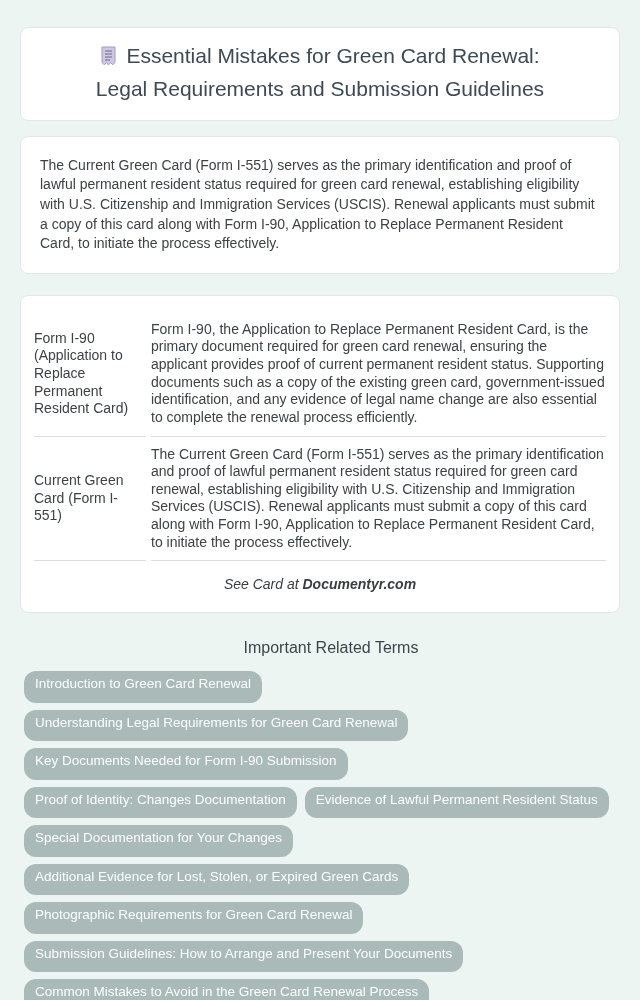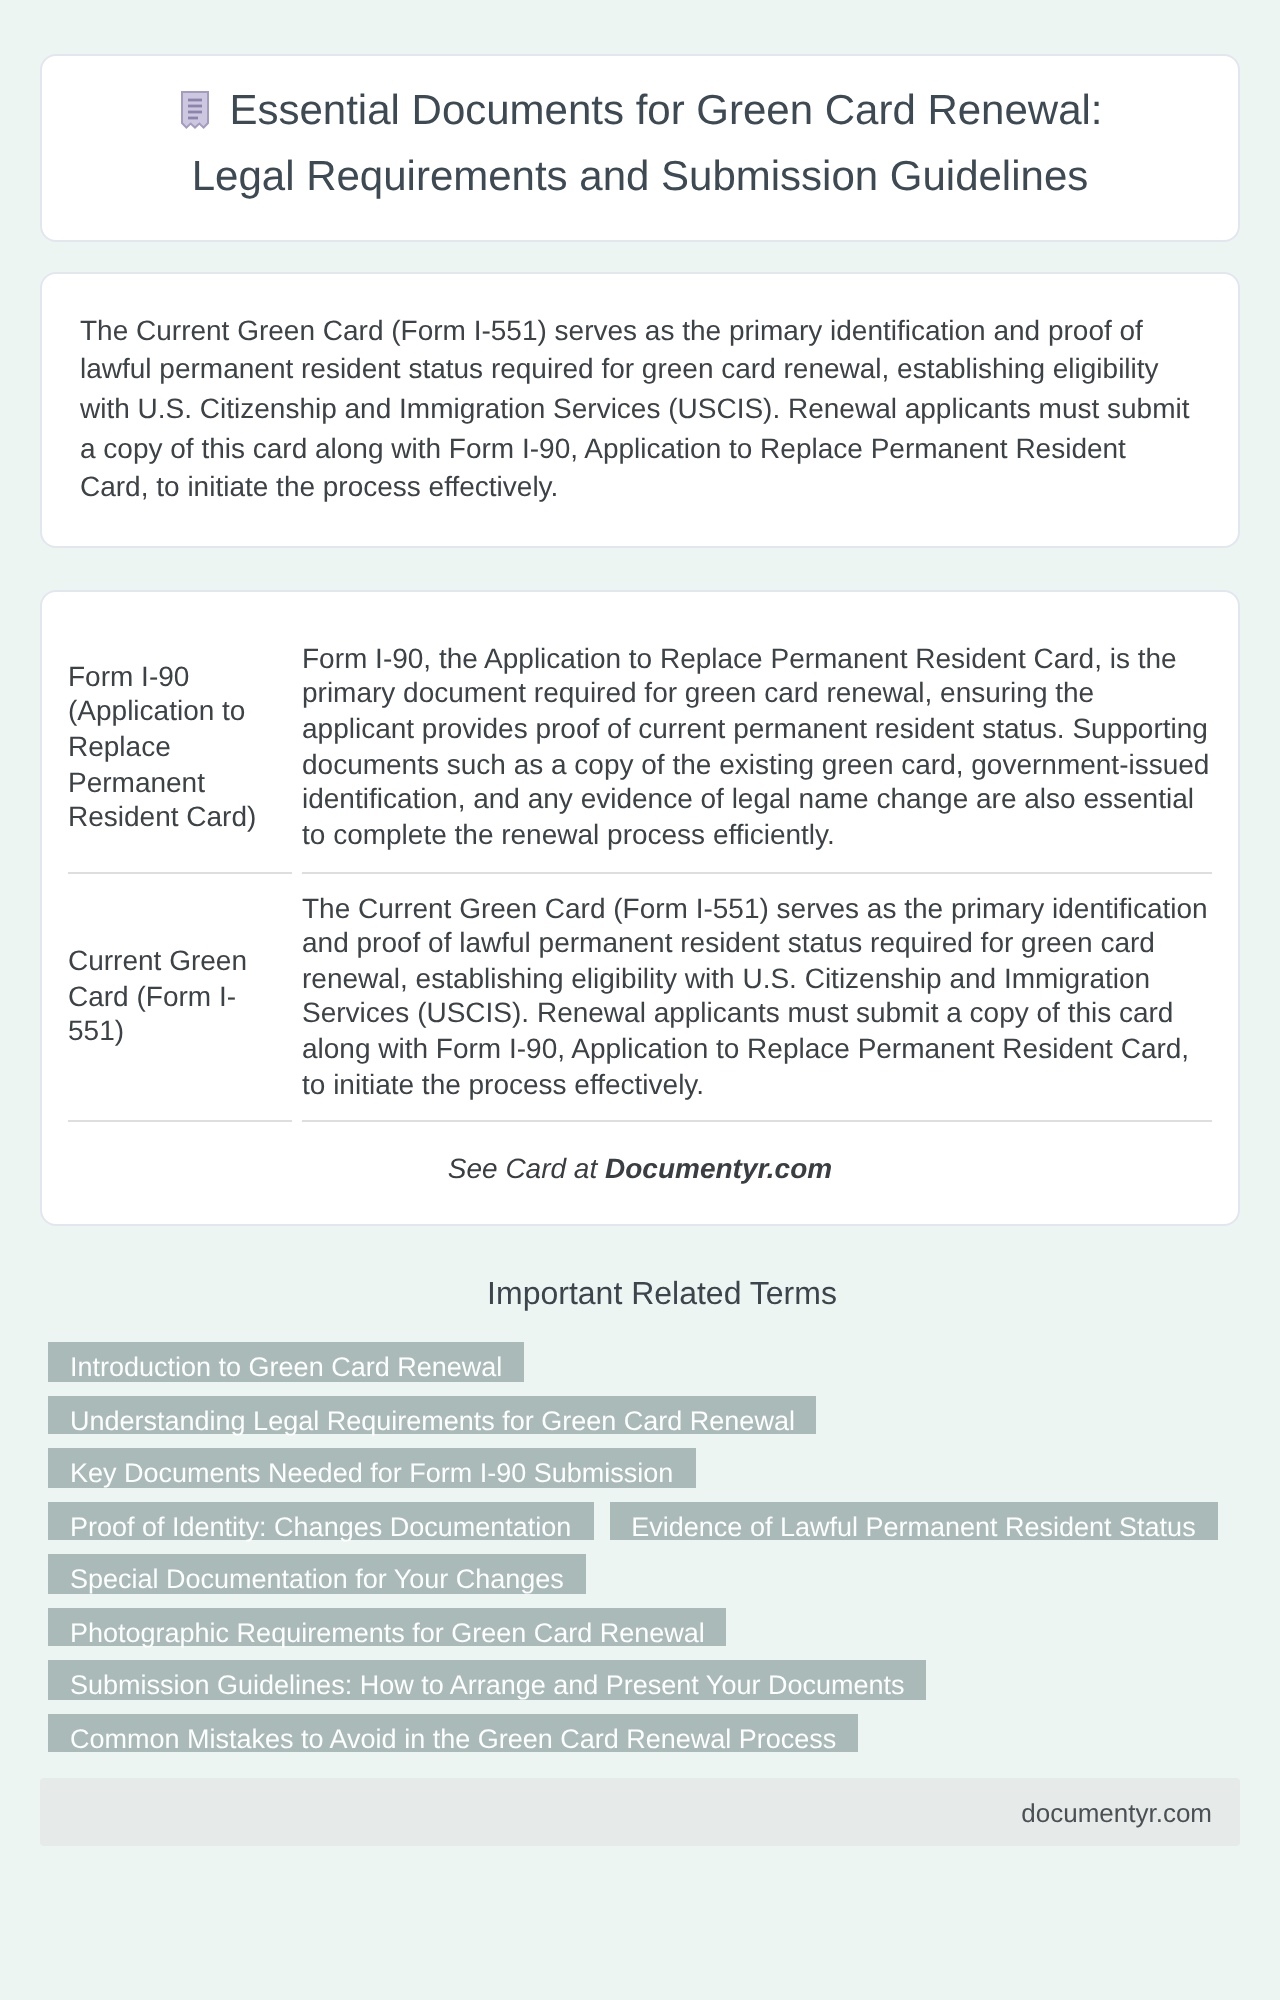--- a/index.html
+++ b/index.html
@@ -76,22 +76,22 @@
     display: flex;
     flex-wrap: wrap;
     gap: 7px 8px;
     margin: 0 24px;
   }
   .tag {
     background: #a9bab8;
     color: #fdfefe;
     font-size: 13.5px;
     line-height: 1;
-    padding: 6px 11px 0;
-    border-radius: 0;
+    padding: 6px 11px 12px;
+    border-radius: 12px;
     white-space: nowrap;
     cursor: pointer;
   }
   .footer-bar {
     margin: 13px 20px 0;
     height: 34px;
     background: #e6eae8;
     border-radius: 2px;
     display: flex;
     align-items: center;
@@ -105,21 +105,21 @@
 <body>
 
 <div class="card header-card">
   <h1 class="page-title">
     <span class="title-line"><span class="title-icon"><svg width="17" height="20" viewBox="0 0 17 20">
             <path d="M2 1 L15 1 L15 16.5 L12.8 18.8 L10.7 16.8 L8.5 18.8 L6.3 16.8 L4.2 18.8 L2 16.5 Z" fill="#cdc7e0" stroke="#a49bc0" stroke-width="1"></path>
             <line x1="5" y1="5" x2="12" y2="5" stroke="#8d84ab" stroke-width="1.4"></line>
             <line x1="5" y1="8" x2="12" y2="8" stroke="#8d84ab" stroke-width="1.4"></line>
             <line x1="5" y1="11" x2="12" y2="11" stroke="#8d84ab" stroke-width="1.4"></line>
             <line x1="5" y1="14" x2="10" y2="14" stroke="#8d84ab" stroke-width="1.4"></line>
-          </svg></span><span>Essential Documents for Green Card Renewal:</span></span>
+          </svg></span><span>Essential Mistakes for Green Card Renewal:</span></span>
     <span class="title-line">Legal Requirements and Submission Guidelines</span>
   </h1>
 </div>
 
 <div class="card intro-card">
   <p class="intro-text">The Current Green Card (Form I-551) serves as the primary identification and proof of lawful permanent resident status required for green card renewal, establishing eligibility with U.S. Citizenship and Immigration Services (USCIS). Renewal applicants must submit a copy of this card along with Form I-90, Application to Replace Permanent Resident Card, to initiate the process effectively.</p>
 </div>
 
 <div class="card table-card">
   <table class="doc-table">
@@ -142,20 +142,21 @@
 
 <h2 class="related-heading">Important Related Terms</h2>
 
 <div class="tags">
   <span class="tag">Introduction to Green Card Renewal</span>
   <span class="tag">Understanding Legal Requirements for Green Card Renewal</span>
   <span class="tag">Key Documents Needed for Form I-90 Submission</span>
   <span class="tag">Proof of Identity: Changes Documentation</span>
   <span class="tag">Evidence of Lawful Permanent Resident Status</span>
   <span class="tag">Special Documentation for Your Changes</span>
+  <span class="tag">Additional Evidence for Lost, Stolen, or Expired Green Cards</span>
   <span class="tag">Photographic Requirements for Green Card Renewal</span>
   <span class="tag">Submission Guidelines: How to Arrange and Present Your Documents</span>
   <span class="tag">Common Mistakes to Avoid in the Green Card Renewal Process</span>
 </div>
 
 <div class="footer-bar">
   <span>documentyr.com</span>
 </div>
 
 </body></html>

